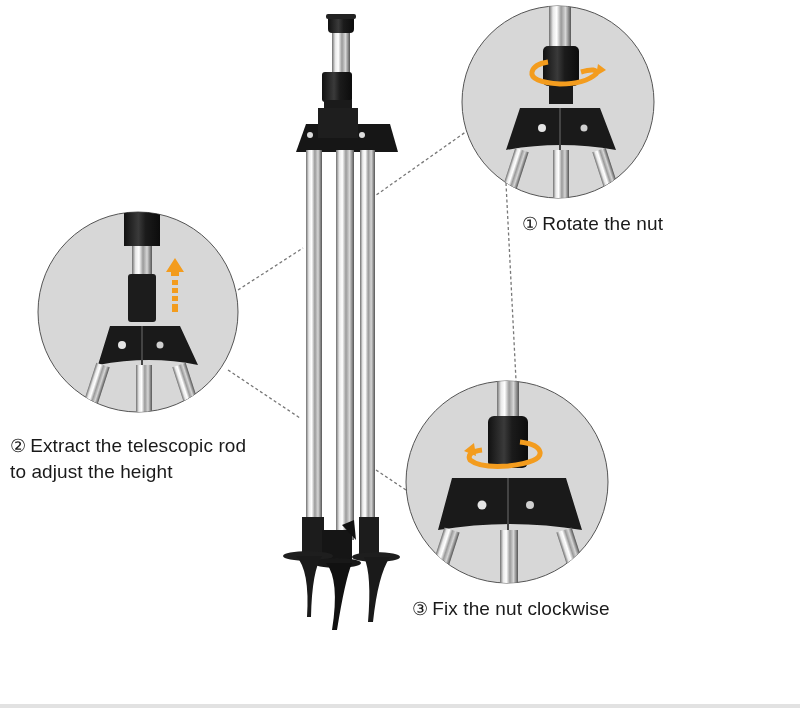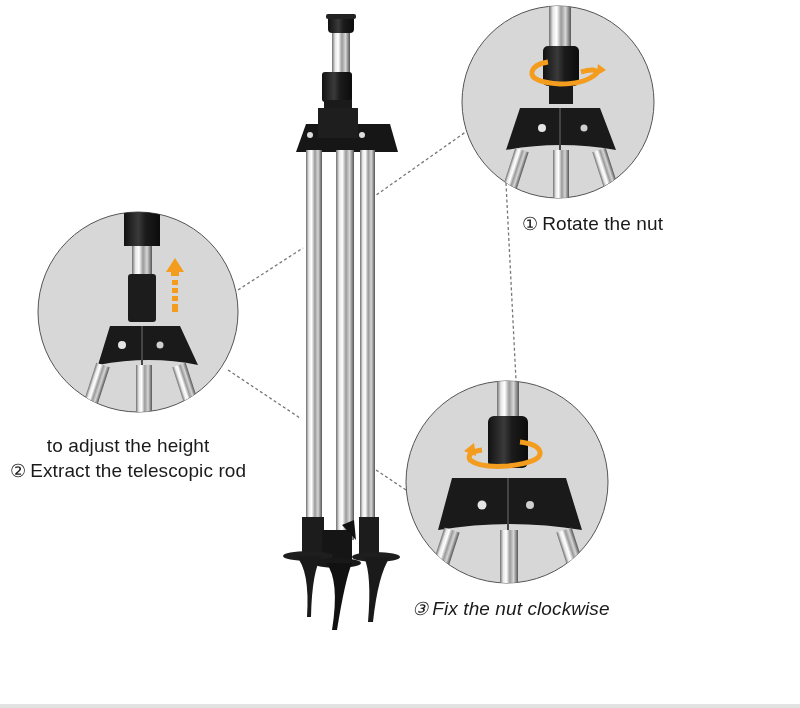--- a/index.html
+++ b/index.html
@@ -1,22 +1,22 @@
 <!DOCTYPE html>
 <html><head>
   <meta charset="utf-8">
   <style>
     html, body { margin: 0; padding: 0; background: #ffffff; }
     body { width: 800px; height: 708px; position: relative; overflow: hidden; font-family: "Liberation Sans", sans-serif; }
     .canvas { position: absolute; left: 0; top: 0; width: 800px; height: 708px; }
-    .caption { position: absolute; color: #1a1a1a; font-size: 19px; line-height: 25px; letter-spacing: 0.1px; white-space: nowrap; text-align: center; }
+    .caption { position: absolute; color: #1a1a1a; font-size: 19px; line-height: 25px; letter-spacing: 0.1px; white-space: nowrap; }
     .caption .num { font-size: 18px; margin-right: 4px; }
     #cap1 { left: 522px; top: 211px; }
     #cap2 { left: 10px; top: 433px; }
-    #cap3 { left: 412px; top: 596px; font-style: italic; }
+    #cap3 { left: 412px; top: 596px; }
     .bottom-strip { position: absolute; left: 0; top: 704px; width: 800px; height: 4px; background: #e2e2e2; }
   </style>
 </head>
 <body>
 
 <svg class="canvas" viewBox="0 0 800 708" xmlns="http://www.w3.org/2000/svg">
   <defs>
     <linearGradient id="chrome" x1="0" x2="1" y1="0" y2="0">
       <stop offset="0" stop-color="#6f6f6f"></stop>
       <stop offset="0.18" stop-color="#e8e8e8"></stop>
@@ -144,21 +144,21 @@
     </g>
     <path d="M474 443 L464 451 L476 456 Z" fill="#f39c1e"></path>
   </g>
 </svg>
 
 <div id="cap1" class="caption">
   <div><span class="num">①</span><span>Rotate the nut</span></div>
 </div>
 
 <div id="cap2" class="caption">
+  <div><span class="num">②</span><span>Extract the telescopic rod</span></div>
   <div>to adjust the height</div>
-  <div><span class="num">②</span><span>Extract the telescopic rod</span></div>
 </div>
 
 <div id="cap3" class="caption">
   <div><span class="num">③</span><span>Fix the nut clockwise</span></div>
 </div>
 
 <div class="bottom-strip"></div>
 
 </body></html>

